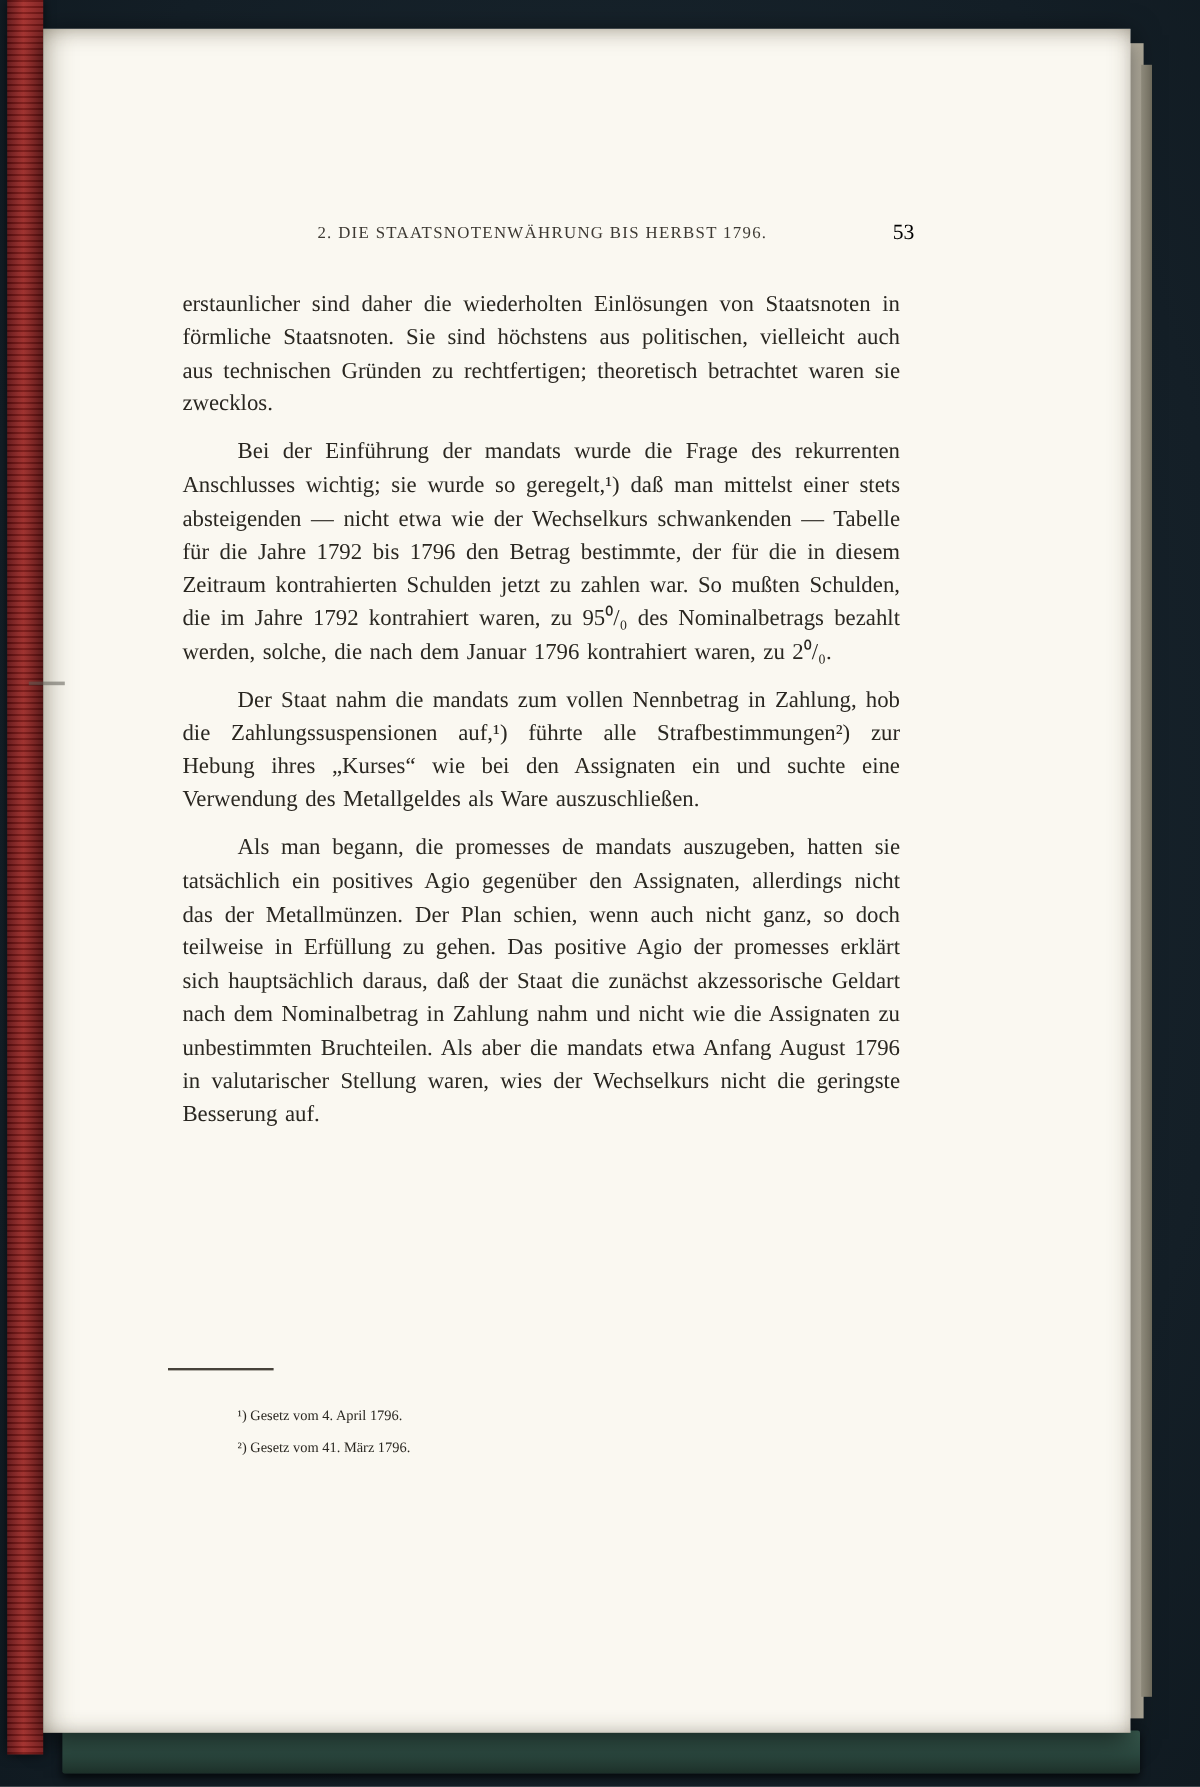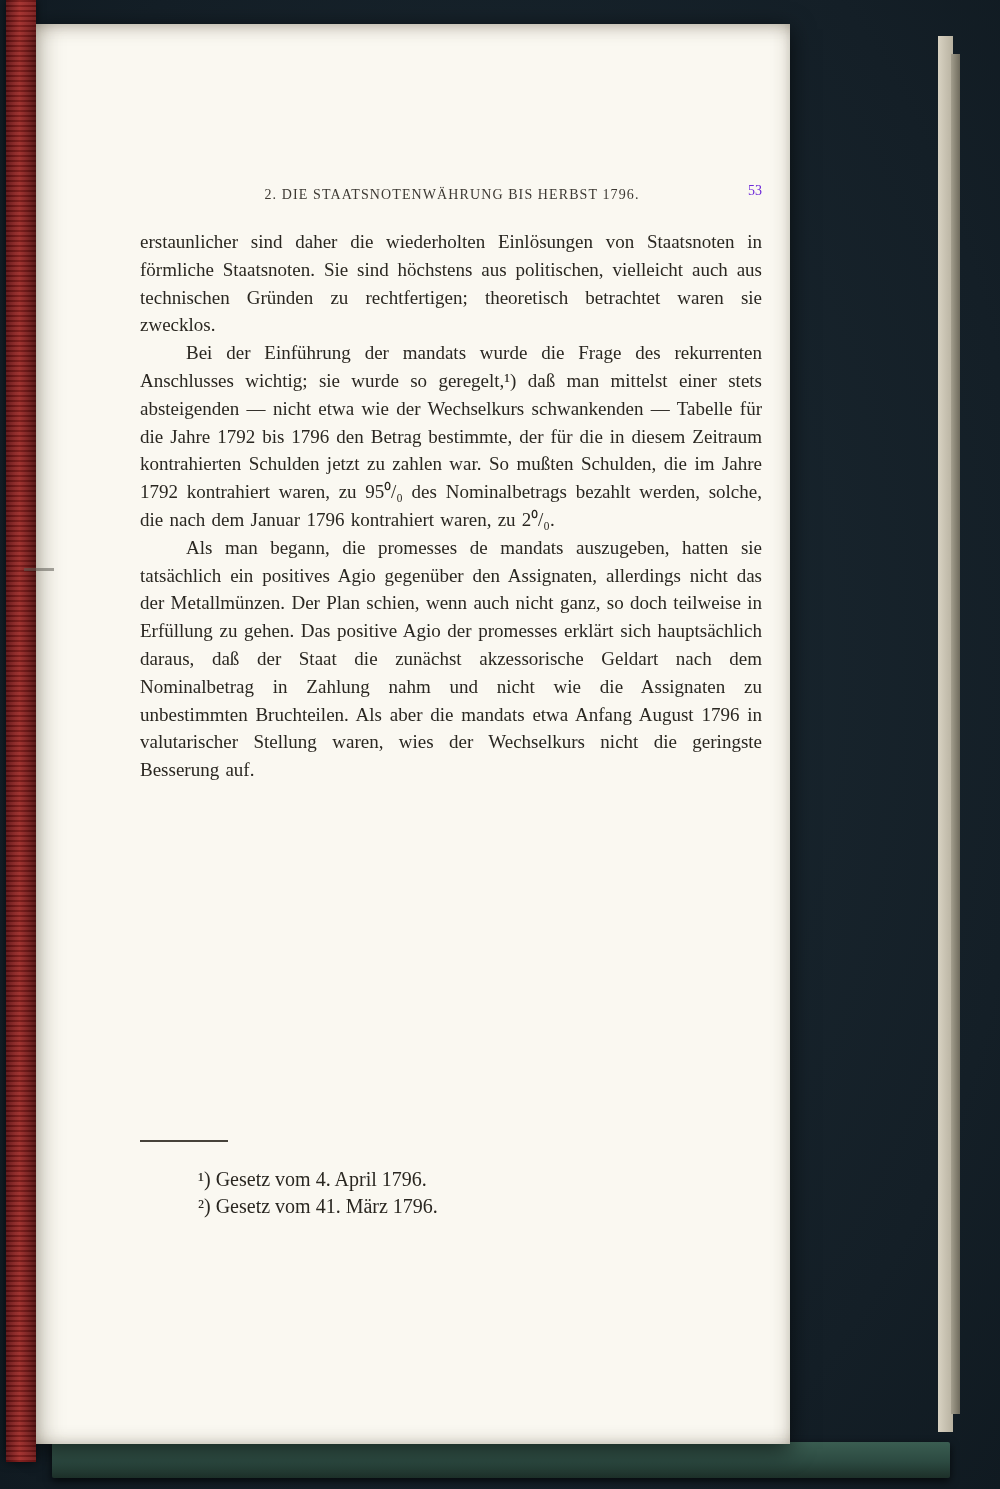--- a/index.html
+++ b/index.html
@@ -56,21 +56,21 @@
     width: 9px;
     height: 1360px;
     background: linear-gradient(90deg, #a39e8d, #6f6b5d);
   }
 
   
   .page {
     position: absolute;
     left: 36px;
     top: 24px;
-    width: 754px;
+    width: 906px;
     height: 1420px;
     background: #faf8f1;
     box-shadow:
       0 5px 22px rgba(0,0,0,0.65),
       inset 16px 0 26px -16px rgba(70,58,36,0.55),
       inset 0 14px 20px -14px rgba(70,58,36,0.40),
       inset -12px 0 20px -14px rgba(70,58,36,0.35),
       inset 0 -14px 20px -16px rgba(70,58,36,0.30);
   }
 
@@ -91,52 +91,52 @@
     text-align: center;
     font-size: 14px;
     letter-spacing: 1.1px;
     color: #3d3933;
     white-space: nowrap;
   }
   .page-num {
     position: absolute;
     right: 2px;
     top: -4px;
-    font-size: 14px;
+    font-size: 18px;
     letter-spacing: 0;
-    color: #6d28d9;
+    color: #000000;
   }
 
   .body-text {
     position: absolute;
     left: 104px;
     top: 204px;
     width: 622px;
     font-size: 19px;
     line-height: 27.8px;
     text-align: justify;
     color: #2a2721;
     word-spacing: 1.5px;
   }
-  .para { margin: 0; }
+  .para { margin: 12px; }
   .para.indent { text-indent: 46px; }
 
   .footnote-rule {
     position: absolute;
     left: 104px;
     top: 1116px;
     width: 88px;
     height: 0;
     border-top: 2px solid #46423a;
   }
   .footnotes {
     position: absolute;
     left: 162px;
     top: 1142px;
-    font-size: 20px;
+    font-size: 12px;
     line-height: 26.5px;
     color: #2a2721;
   }
   .footnote { margin: 0; }
 </style>
 </head>
 <body>
 
 <div>
 
@@ -152,20 +152,21 @@
     <div class="margin-mark"></div>
 
     <div class="running-head">
       <span>2. DIE STAATSNOTENWÄHRUNG BIS HERBST 1796.</span>
       <span class="page-num">53</span>
     </div>
 
     <div class="body-text">
       <p class="para">erstaunlicher sind daher die wiederholten Einlösungen von Staatsnoten in förmliche Staatsnoten. Sie sind höchstens aus politischen, vielleicht auch aus technischen Gründen zu rechtfertigen; theoretisch betrachtet waren sie zwecklos.</p>
       <p class="para indent">Bei der Einführung der mandats wurde die Frage des rekurrenten Anschlusses wichtig; sie wurde so geregelt,¹) daß man mittelst einer stets absteigenden — nicht etwa wie der Wechselkurs schwankenden — Tabelle für die Jahre 1792 bis 1796 den Betrag bestimmte, der für die in diesem Zeitraum kontrahierten Schulden jetzt zu zahlen war. So mußten Schulden, die im Jahre 1792 kontrahiert waren, zu 95⁰/₀ des Nominalbetrags bezahlt werden, solche, die nach dem Januar 1796 kontrahiert waren, zu 2⁰/₀.</p>
+      <p class="para indent">Der Staat nahm die mandats zum vollen Nennbetrag in Zahlung, hob die Zahlungssuspensionen auf,¹) führte alle Strafbestimmungen²) zur Hebung ihres „Kurses“ wie bei den Assignaten ein und suchte eine Verwendung des Metallgeldes als Ware auszuschließen.</p>
       <p class="para indent">Als man begann, die promesses de mandats auszugeben, hatten sie tatsächlich ein positives Agio gegenüber den Assignaten, allerdings nicht das der Metallmünzen. Der Plan schien, wenn auch nicht ganz, so doch teilweise in Erfüllung zu gehen. Das positive Agio der promesses erklärt sich hauptsächlich daraus, daß der Staat die zunächst akzessorische Geldart nach dem Nominalbetrag in Zahlung nahm und nicht wie die Assignaten zu unbestimmten Bruchteilen. Als aber die mandats etwa Anfang August 1796 in valutarischer Stellung waren, wies der Wechselkurs nicht die geringste Besserung auf.</p>
     </div>
 
     <div class="footnote-rule"></div>
 
     <div class="footnotes">
       <p class="footnote">¹) Gesetz vom 4. April 1796.</p>
       <p class="footnote">²) Gesetz vom 41. März 1796.</p>
     </div>
 

